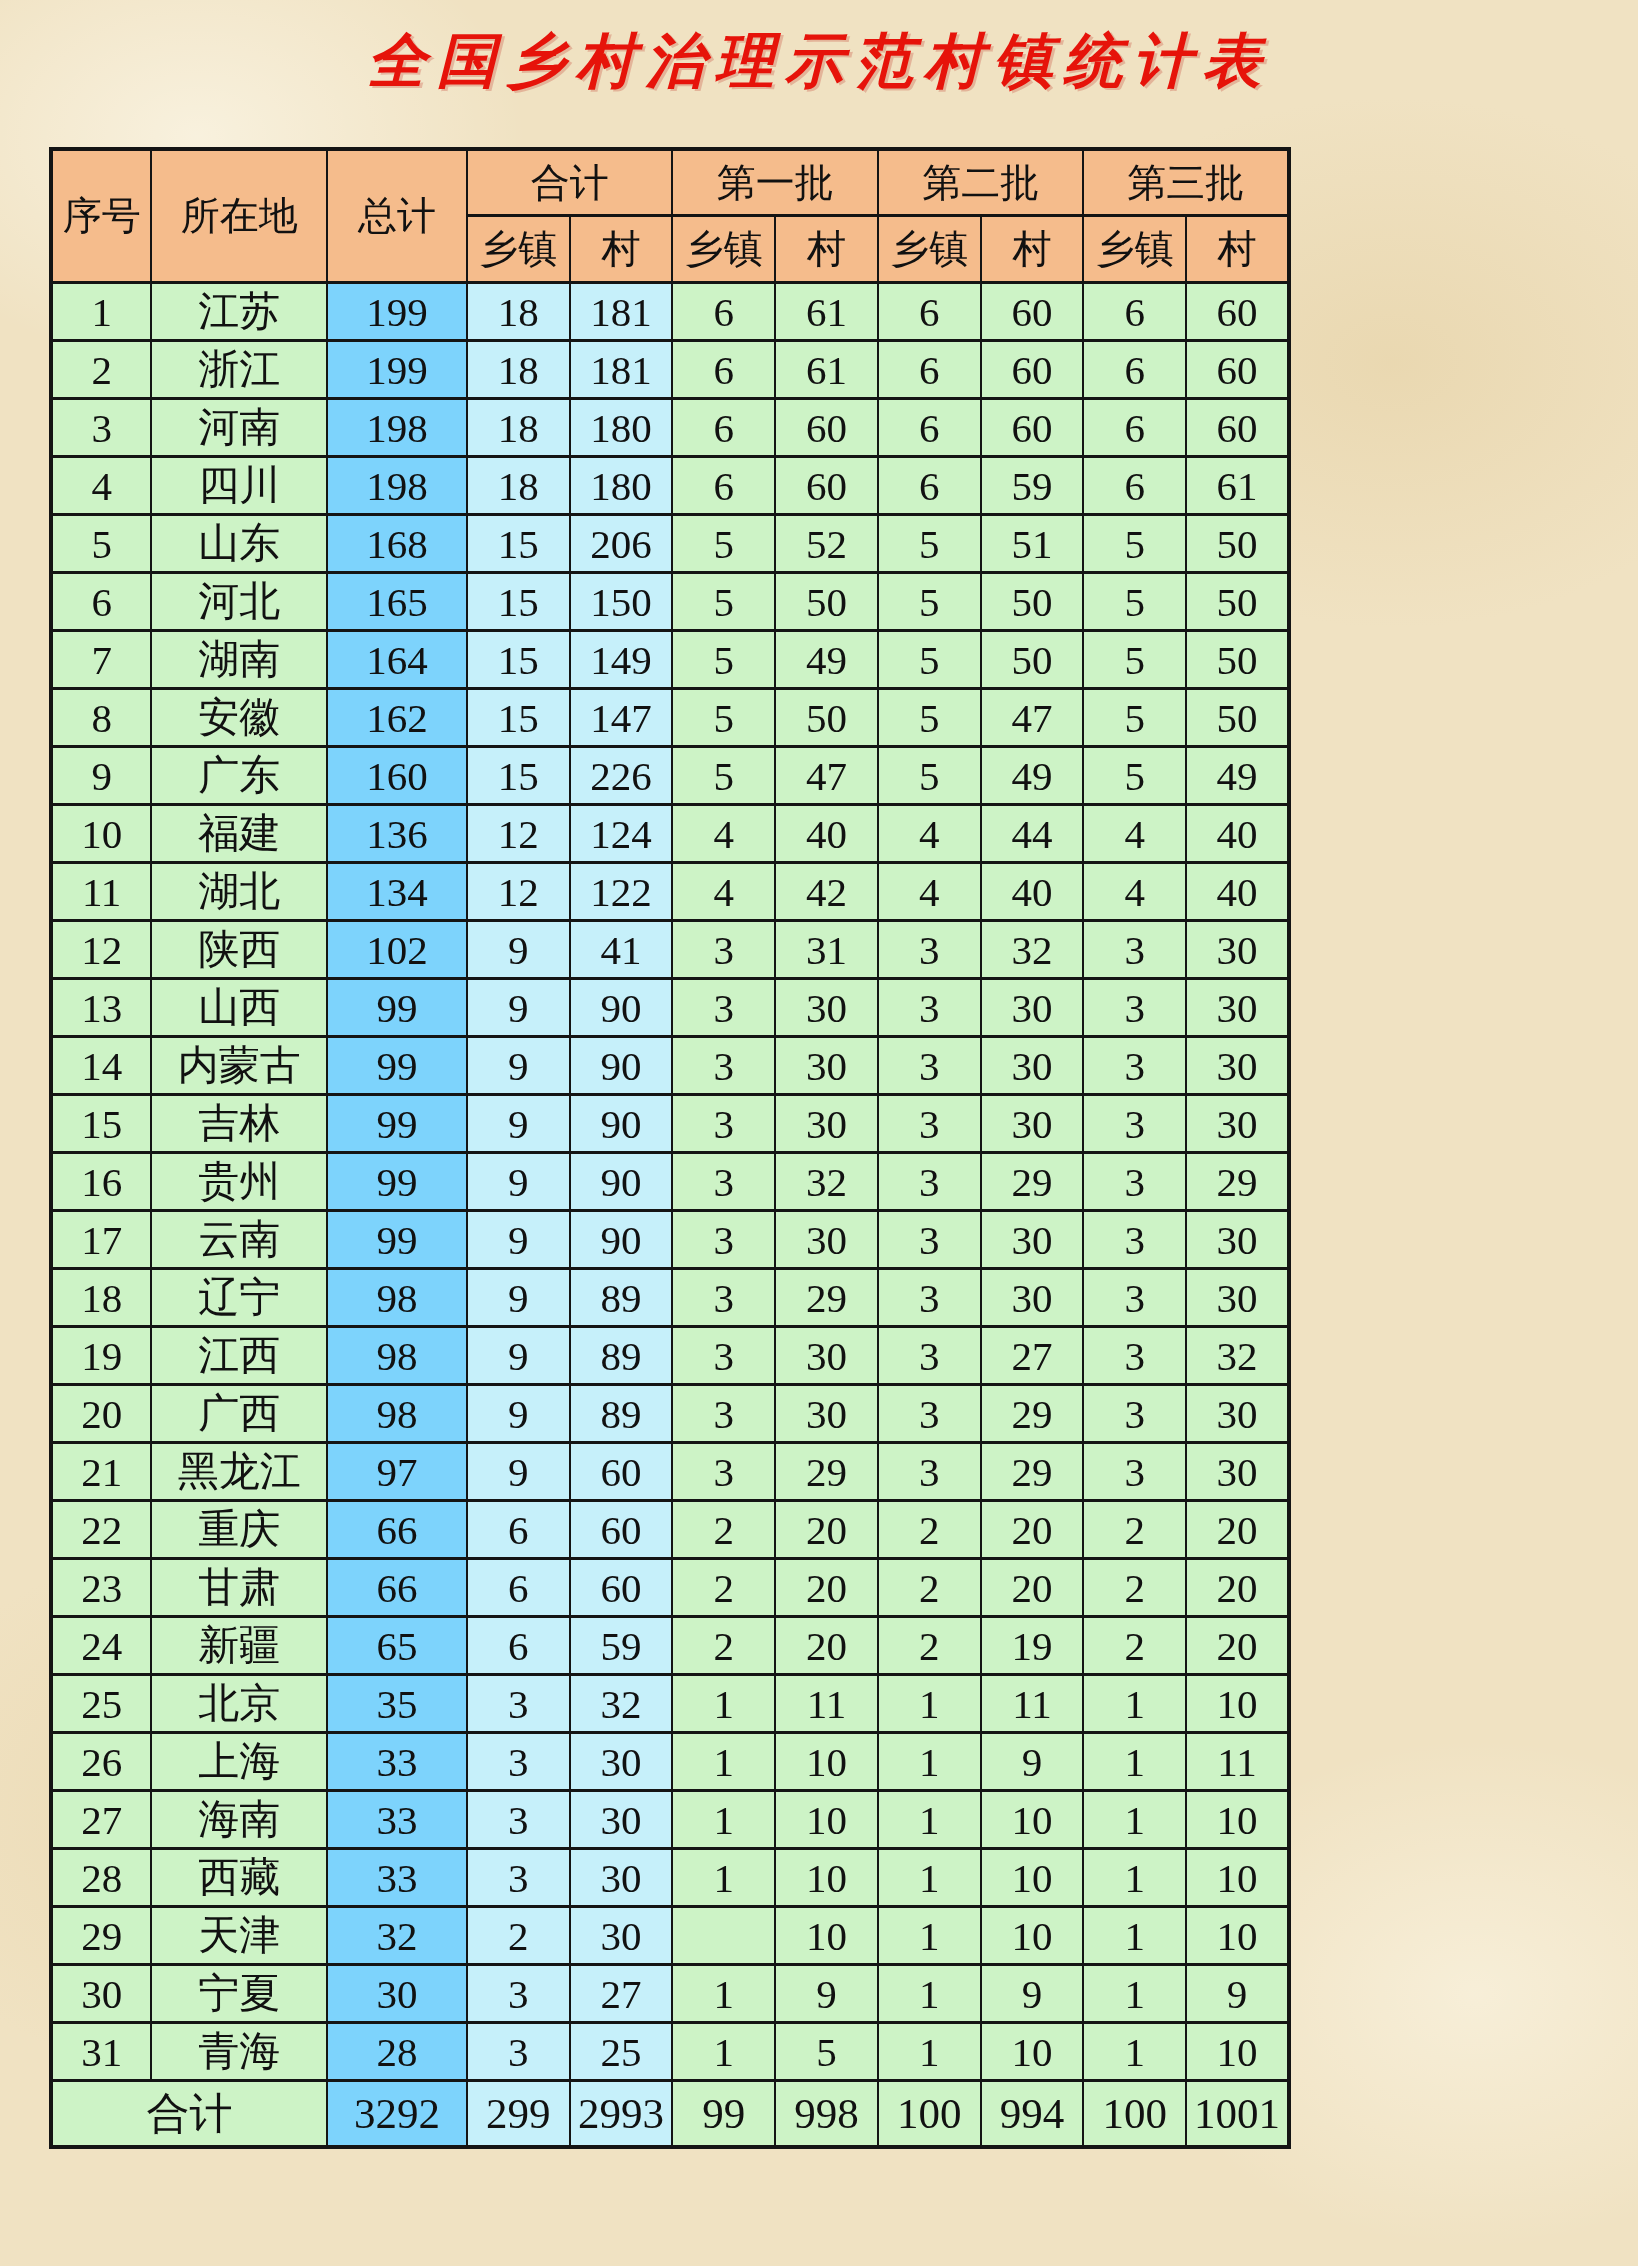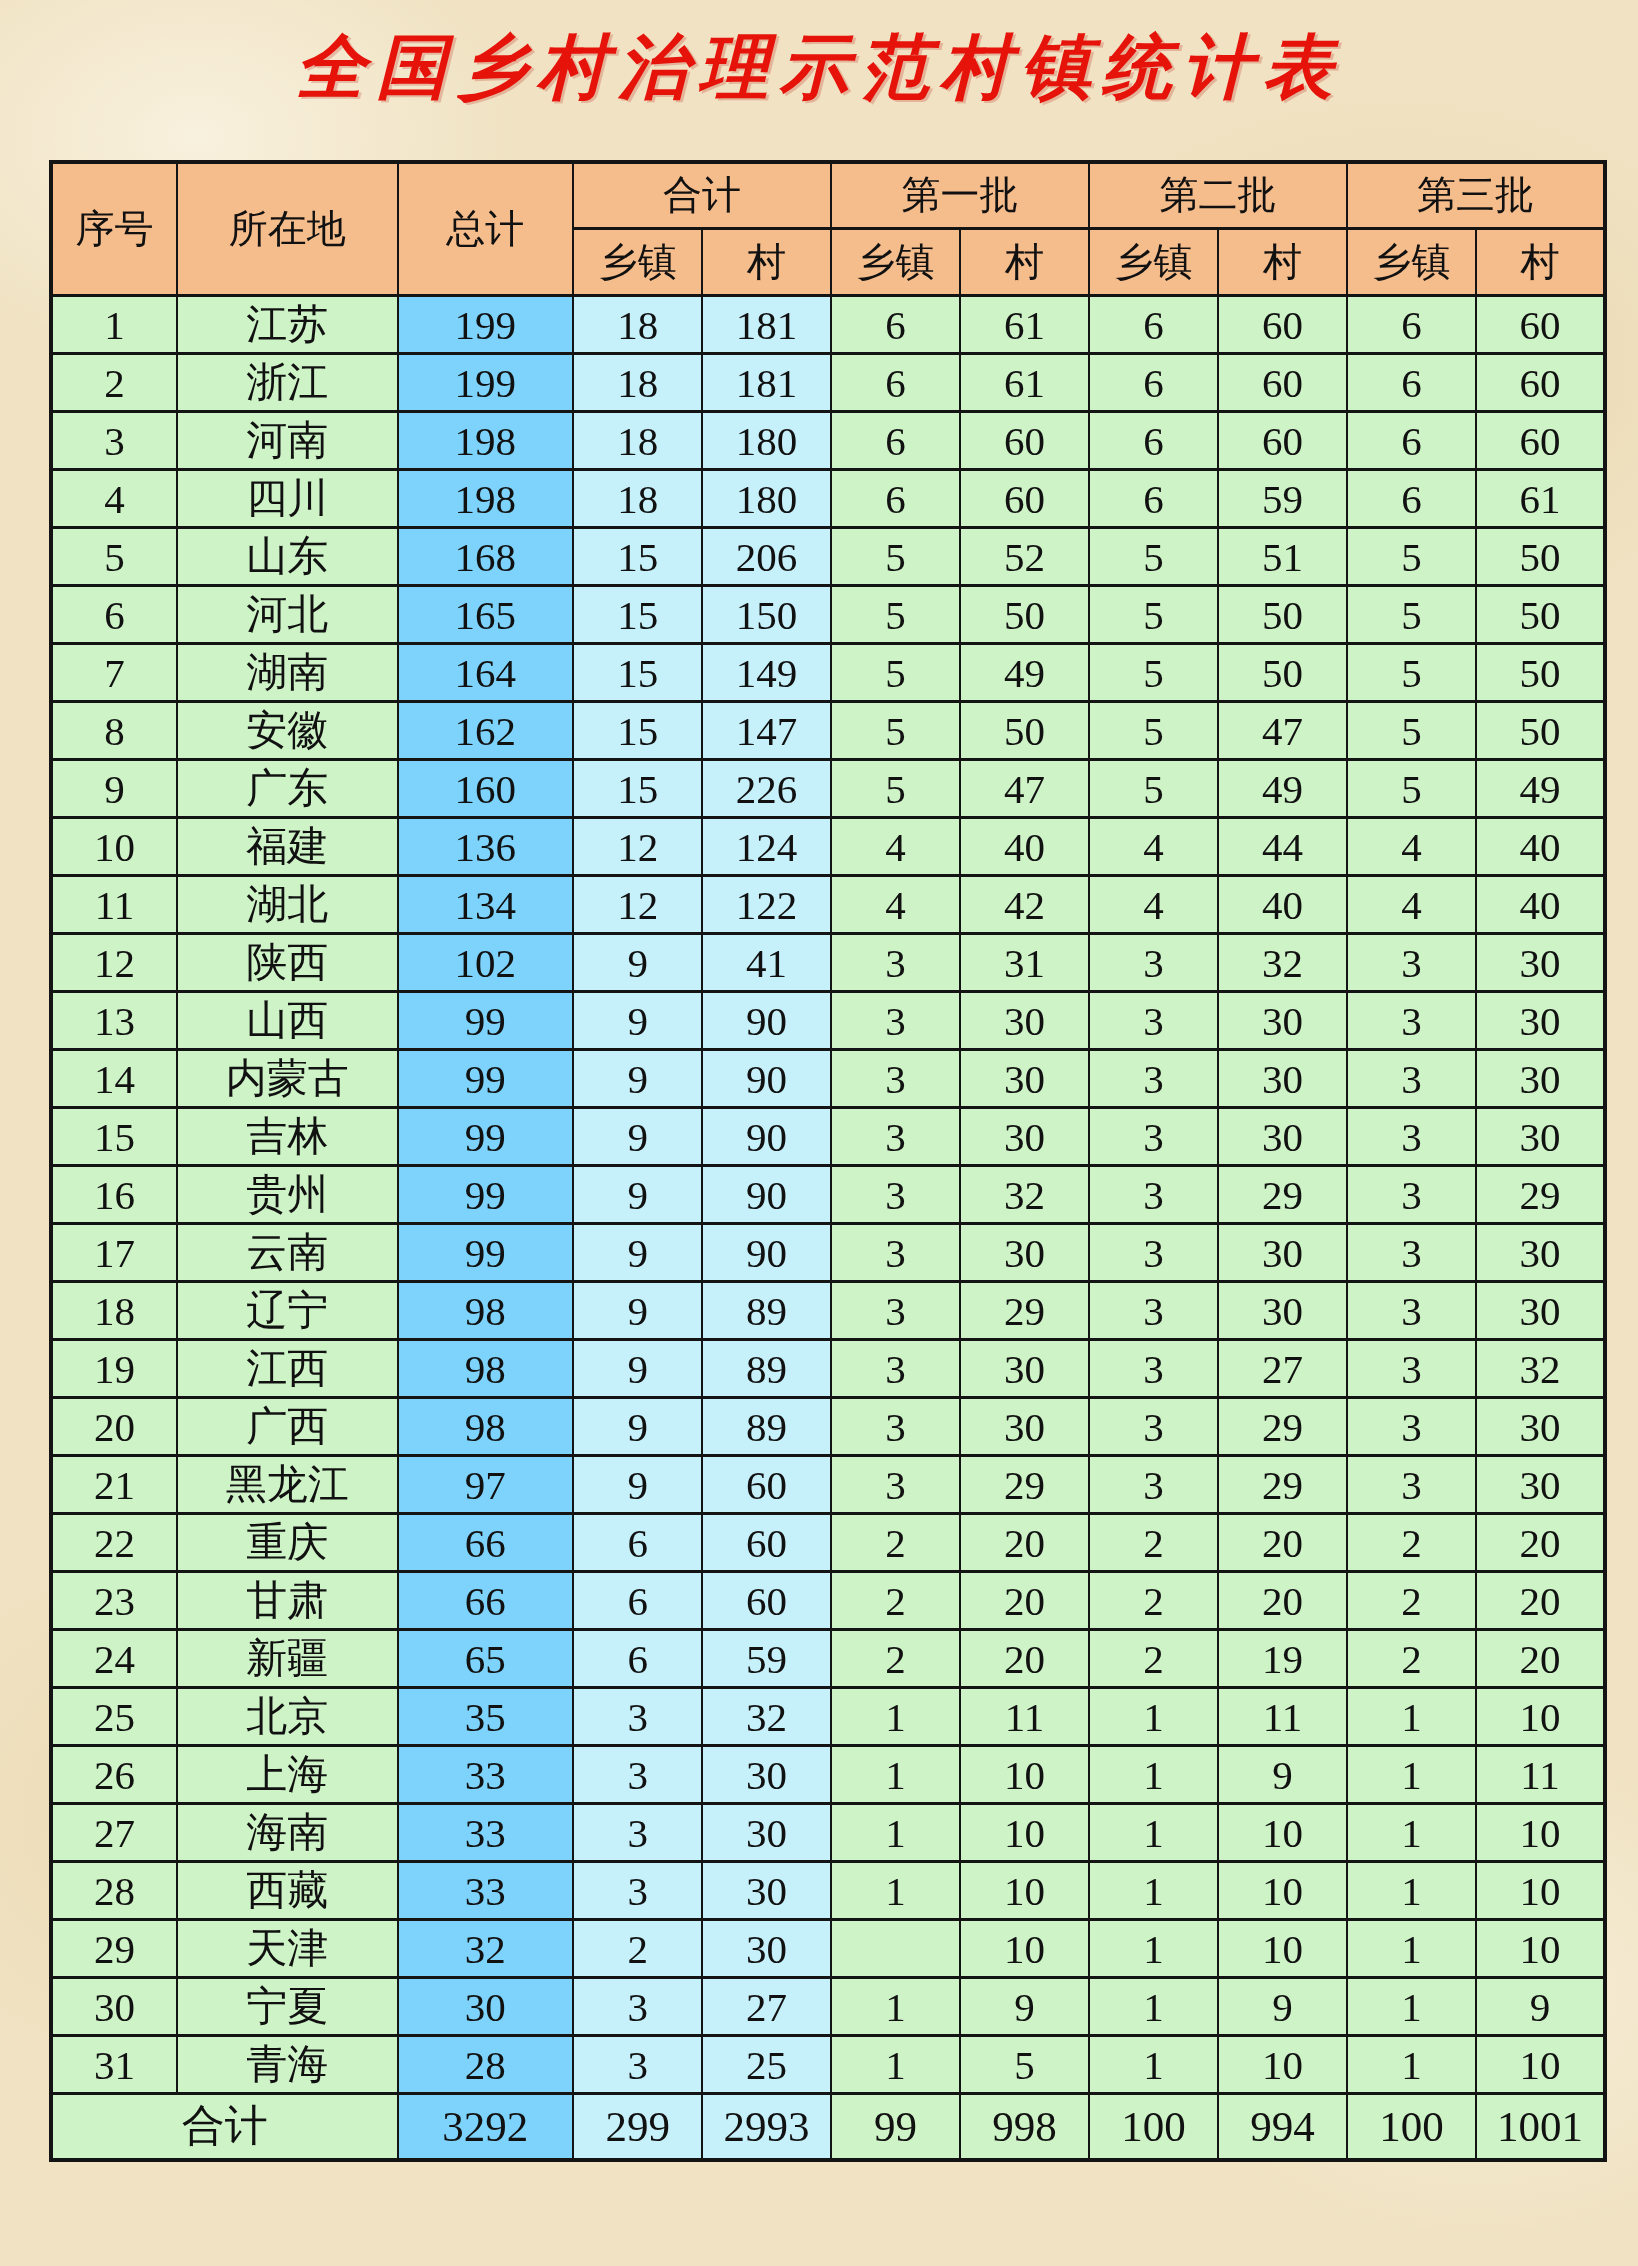--- a/index.html
+++ b/index.html
@@ -10,32 +10,32 @@
     background-image:
       radial-gradient(ellipse 532px 372px at 12% 6%,  rgba(255,253,244,.55), rgba(255,253,244,0) 62%),
       radial-gradient(ellipse 621px 443px at 85% 16%, rgba(226,204,156,.45), rgba(226,204,156,0) 60%),
       radial-gradient(ellipse 727px 550px at 45% 44%, rgba(255,250,235,.42), rgba(255,250,235,0) 60%),
       radial-gradient(ellipse 621px 461px at 15% 80%, rgba(228,206,160,.42), rgba(228,206,160,0) 60%),
       radial-gradient(ellipse 567px 426px at 90% 88%, rgba(255,252,240,.48), rgba(255,252,240,0) 60%);
   }
   .page-title {
     margin-top:28px;
     text-align:center;
-    font-size:70px;
+    font-size:59px;
     font-weight:bold;
     font-style:italic;
     letter-spacing:10.6px;
     color:#e6130a;
     text-shadow:2.7px 1.8px 0 rgba(180,20,8,.22);
     line-height:1.15;
     white-space:nowrap;
   }
   table.stats {
     margin:51px 0 4px 49px;
-    width:1558px;
+    width:1242px;
     table-layout:fixed;
     border-collapse:collapse;
     border:4.4px solid #141414;
   }
   .stats th, .stats td {
     border-left:2.7px solid #141414;
     border-right:2.7px solid #141414;
     border-top:3.5px solid #141414;
     border-bottom:3.5px solid #141414;
     text-align:center;

